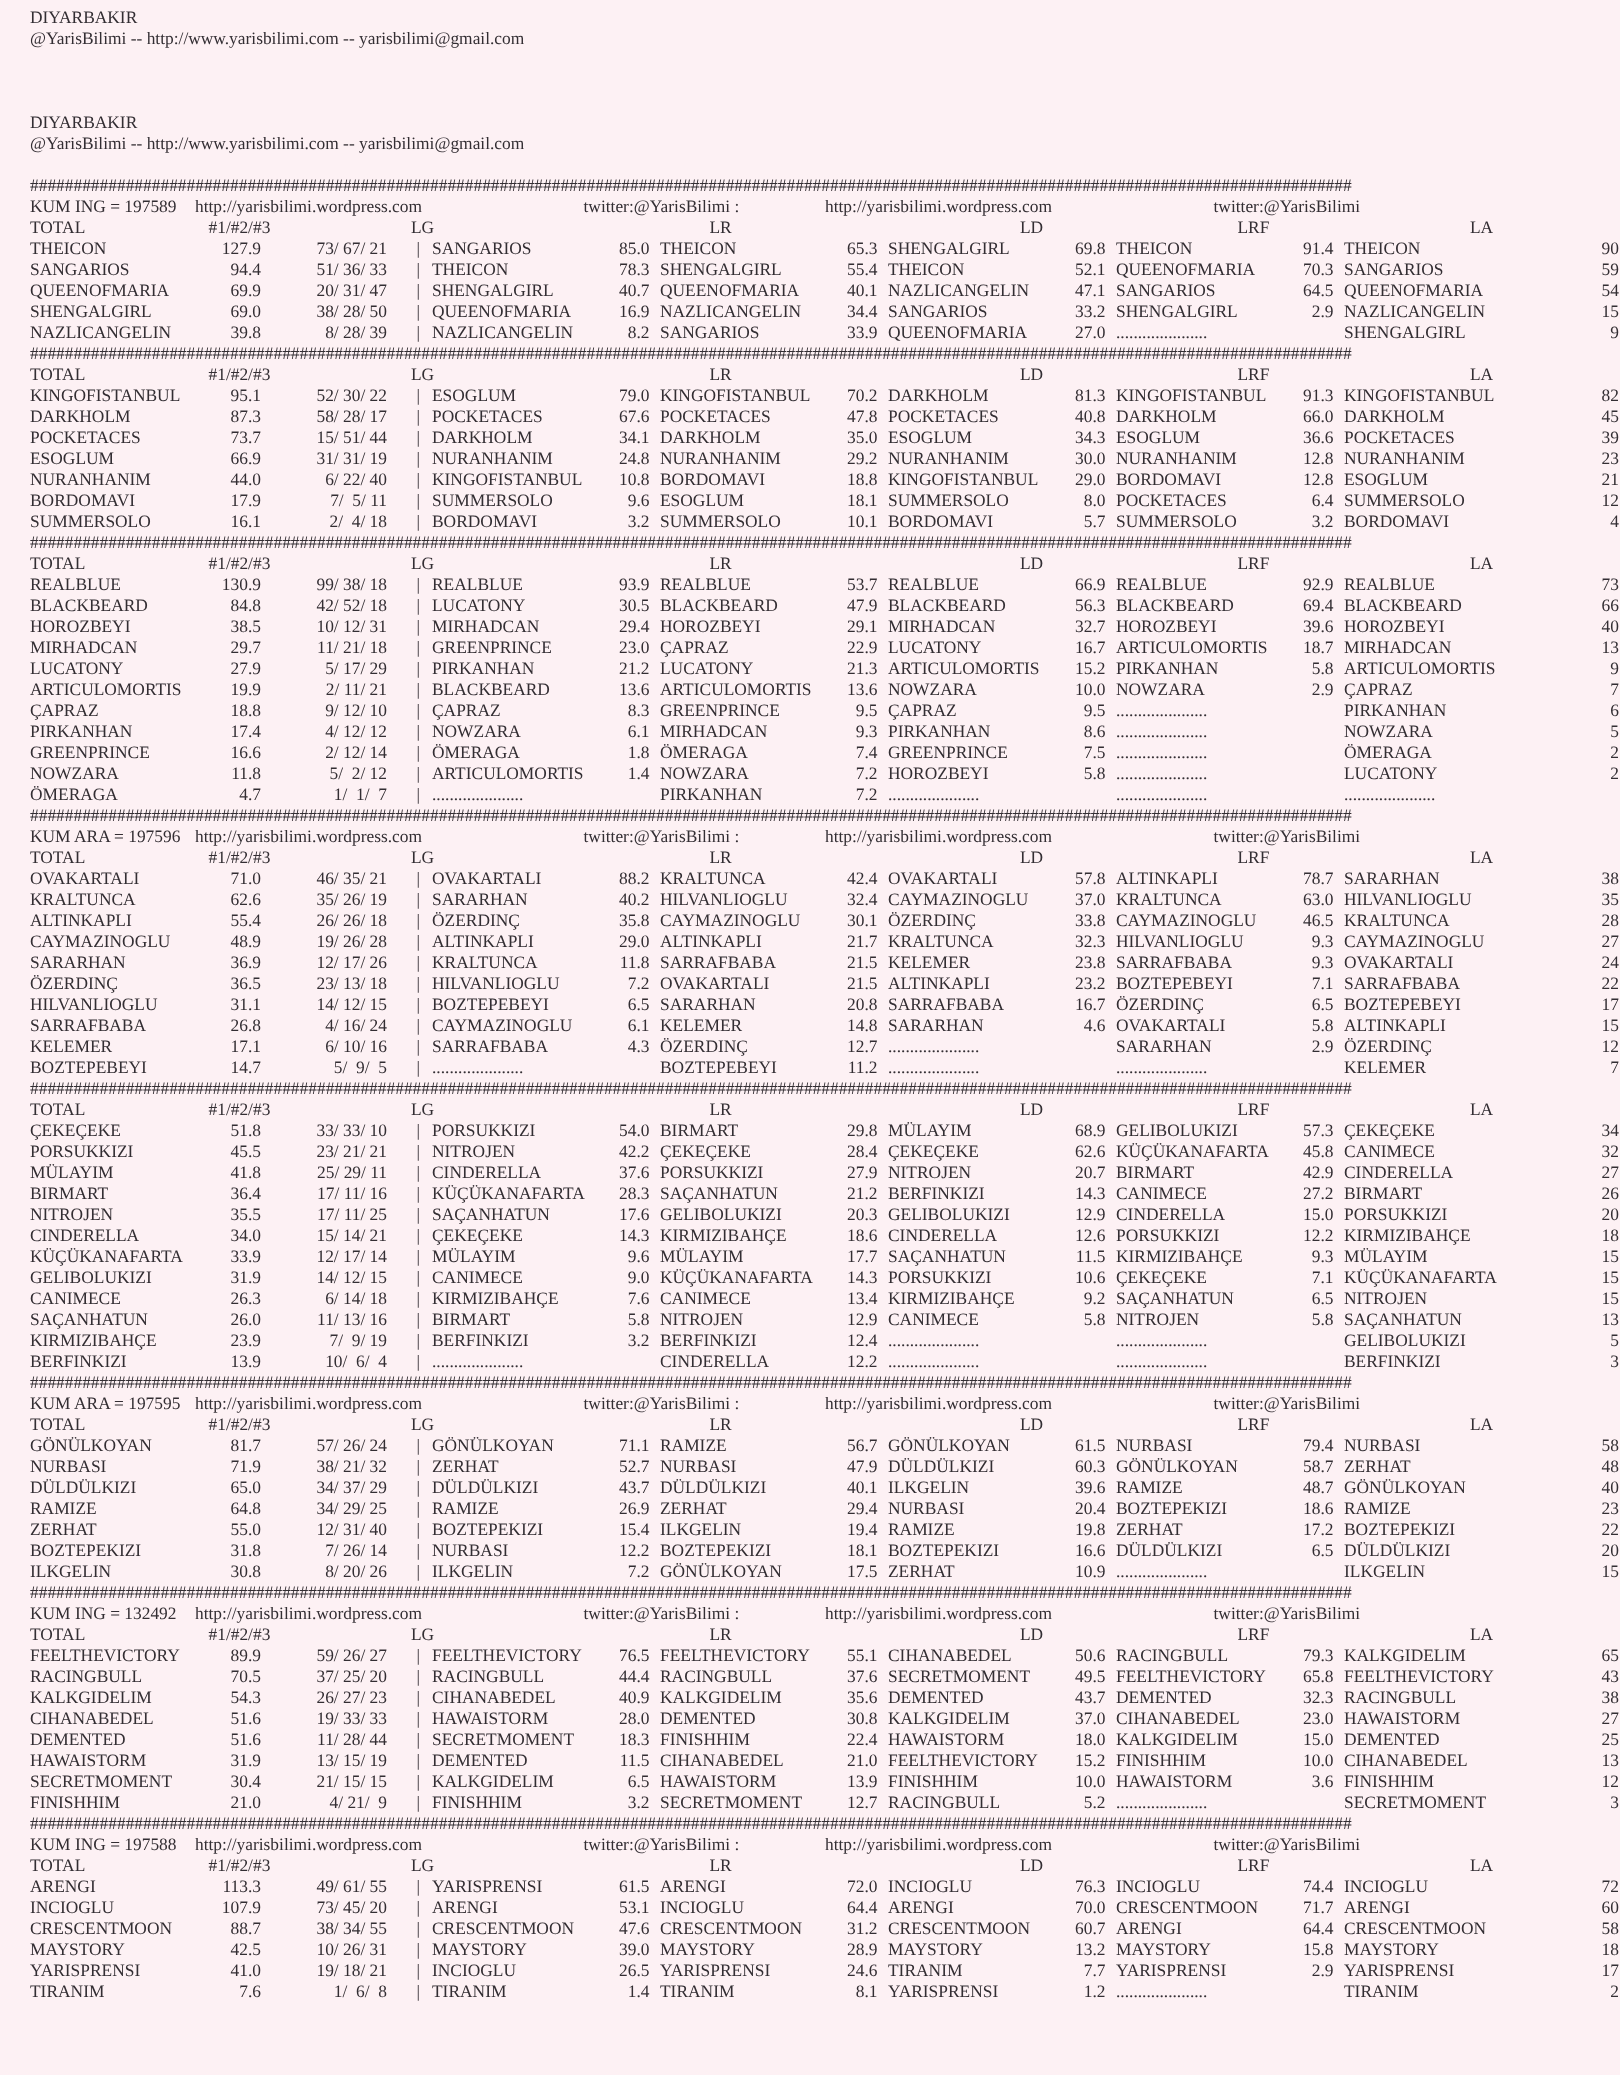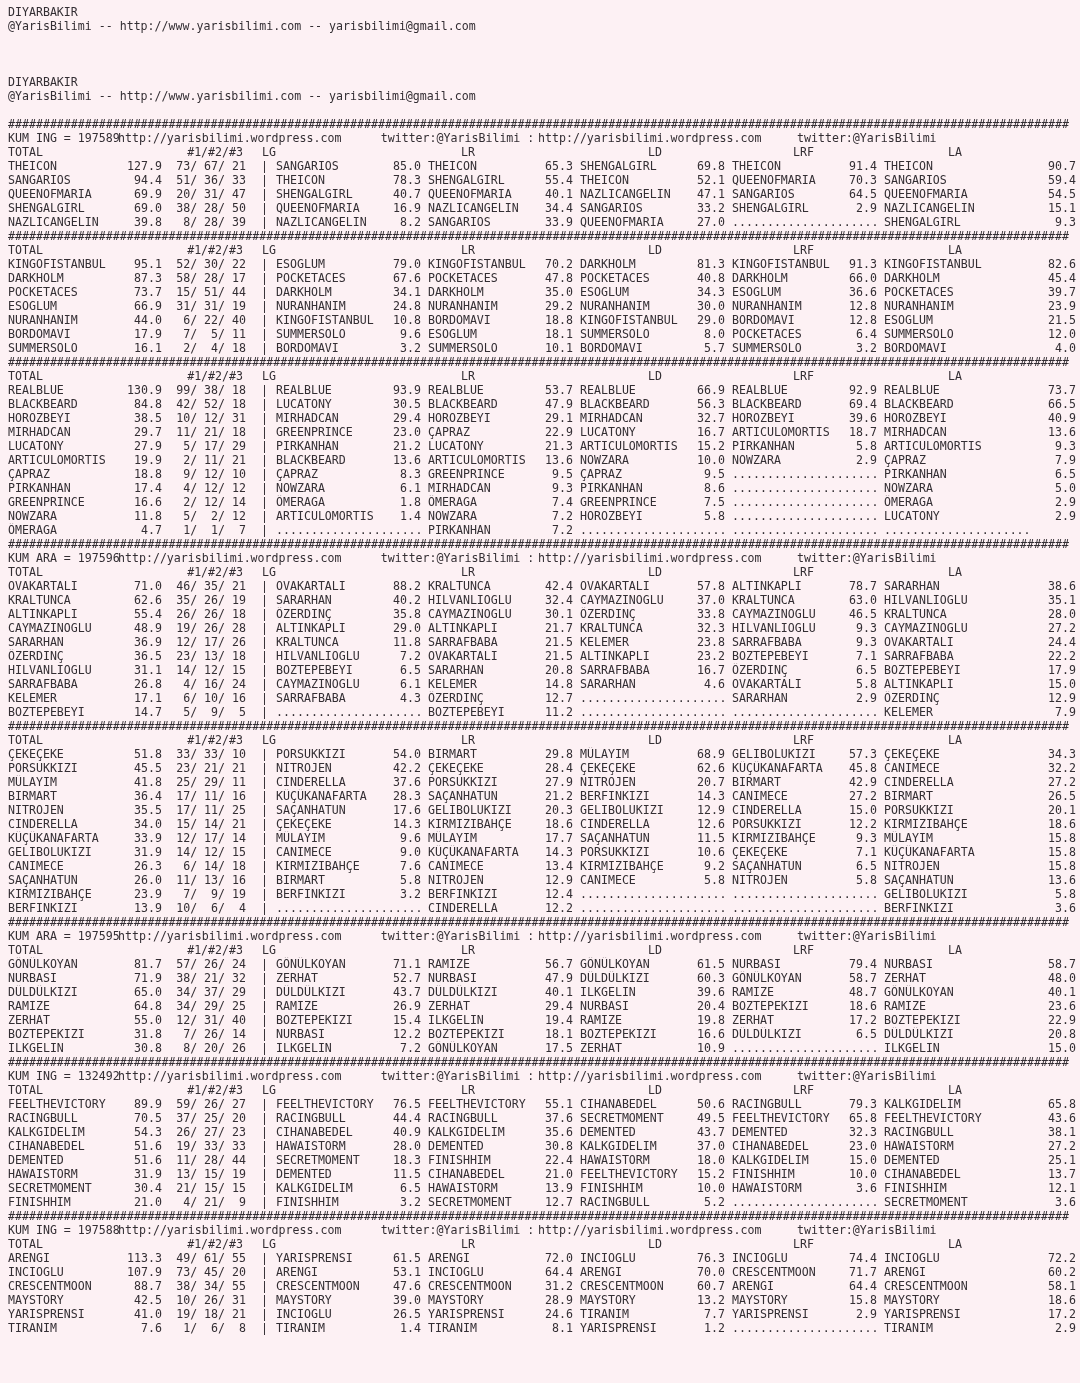--- a/index.html
+++ b/index.html
@@ -2,37 +2,37 @@
 <html><head>
 <meta charset="utf-8">
 <style>
   html,body{margin:0;padding:0;}
   body{
     width:1080px;height:1383px;overflow:hidden;
     background:#fdf1f4;color:#332e33;
     font-family:"DejaVu Sans Mono","Liberation Mono",monospace;
     font-size:11.6px;line-height:14px;
   }
-  #sheet{padding:5px 0 0 8px;}
+  #sheet{padding:5px 0 0 20px;font-family:Liberation Serif, serif;}
   .line{white-space:pre;height:14px;overflow:hidden;}
   .line span{display:inline-block;vertical-align:top;height:14px;}
   
   .gap{height:14px;}
   
   .h-code{width:110px;}
   .h-url{width:259px;}
-  .h-tw{width:161px;text-align:center;}
+  .h-tw{width:161px;}
   .h-url2{width:259px;}
   
   .ch-a{width:119px;}
-  .ch-b{width:116px;text-align:right;}
+  .ch-b{width:116px;text-align:left;}
   .ch-c{width:19px;}
   .ch-lg{width:152px;}
   .ch-lr{width:187px;margin-left:47px;}
-  .ch-ld{width:145px;}
+  .ch-ld{width:145px;margin-left:20px;}
   .ch-lrf{width:155px;}
   
   .w-name{width:119px;}
   .w-total{width:35px;text-align:right;}
   .w-gap{width:14px;}
   .w-p123{width:70px;text-align:right;}
   .w-pipe{width:30px;text-align:right;padding-right:8px;box-sizing:border-box;}
   .w-gname{width:117px;}
   .w-gval{width:28px;text-align:right;}
   .w-ggap{width:7px;}

